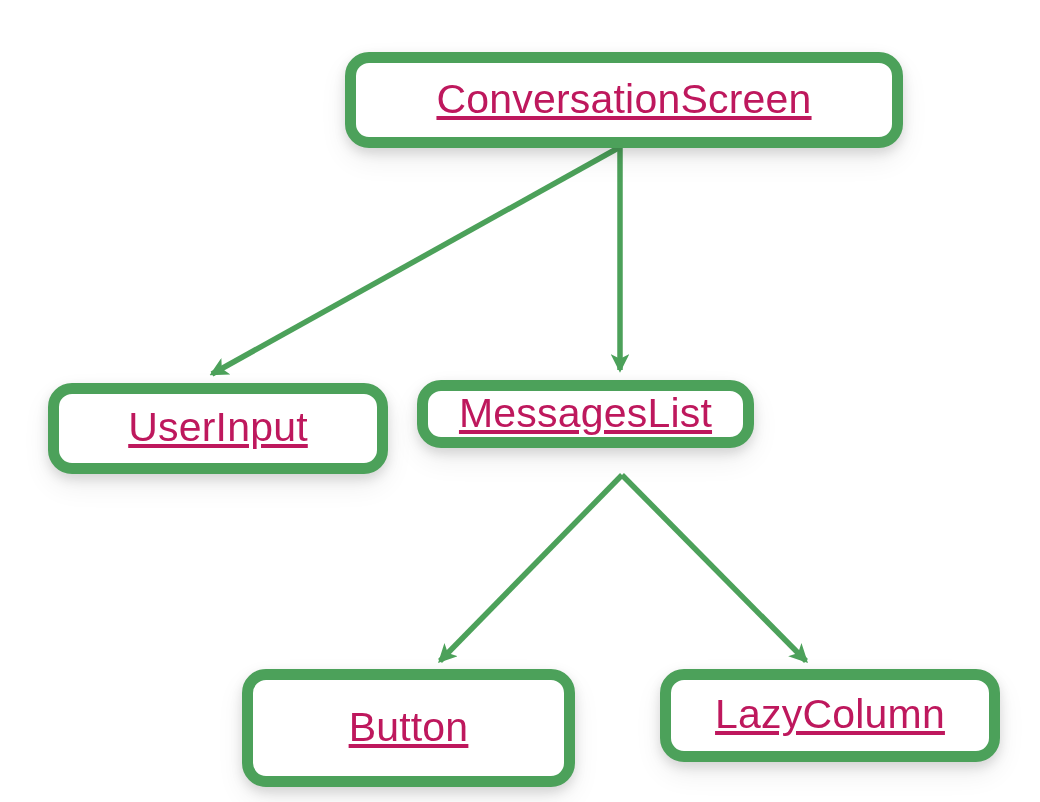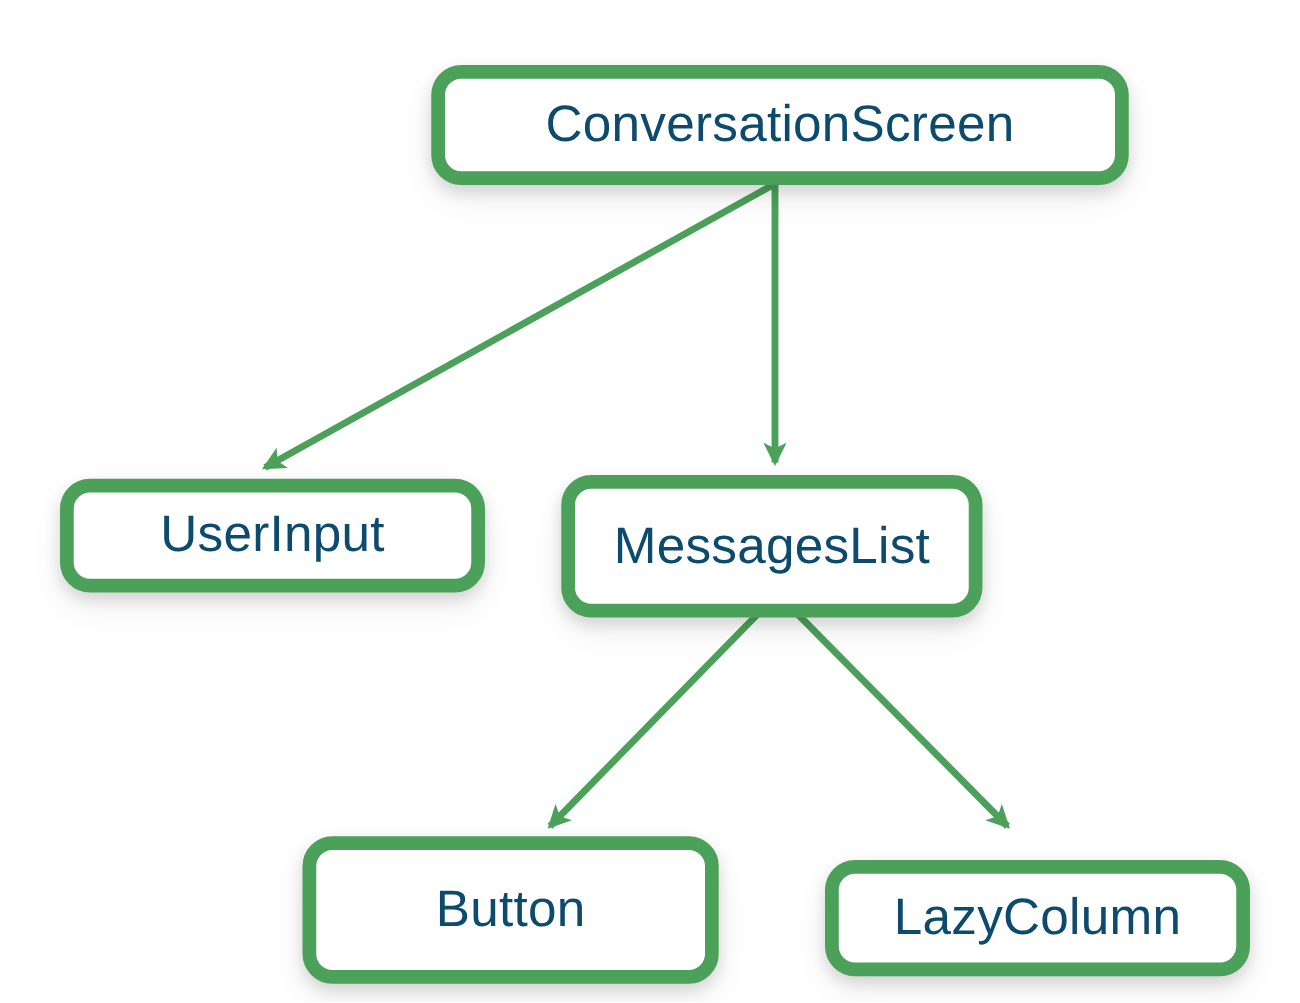--- a/index.html
+++ b/index.html
@@ -28,33 +28,34 @@
     box-sizing: border-box;
     background: #ffffff;
     border: 11px solid var(--accent, #4CA15A);
     border-radius: 24px;
     display: flex;
     align-items: center;
     justify-content: center;
     box-shadow: 0 5px 12px rgba(0,0,0,0.13), 0 12px 28px rgba(0,0,0,0.07);
   }
   .node .label {
-    color: #0c4a6e;
+    color: #be185d;
     font-size: 41px;
     font-weight: 500;
     letter-spacing: 0.2px;
     white-space: nowrap;
     line-height: 1;
     padding-bottom: 2px;
+    text-decoration: underline;
   }
   .node-conversation-screen { left: 345px; top: 52px;  width: 558px; height: 96px; }
   .node-user-input          { left: 48px;  top: 383px; width: 340px; height: 91px; }
-  .node-messages-list       { left: 449px; top: 380px; width: 337px; height: 114px; }
+  .node-messages-list       { left: 417px; top: 380px; width: 337px; height: 68px; }
   .node-button              { left: 242px; top: 669px; width: 333px; height: 118px; }
-  .node-lazy-column         { left: 660px; top: 669px; width: 340px; height: 93px; margin-top: 19px; }
+  .node-lazy-column         { left: 660px; top: 669px; width: 340px; height: 93px; }
 </style>
 </head>
 <body>
 
 <div class="stage" style="--accent:#4CA15A;">
 
   <svg class="edges" viewBox="0 0 1040 802" xmlns="http://www.w3.org/2000/svg">
     <defs>
       <marker id="arrowhead" viewBox="0 0 10 10" refX="8.5" refY="5" markerWidth="3.4" markerHeight="3.4" orient="auto-start-reverse">
         <path d="M0,0 L10,5 L0,10 L2.5,5 z" fill="#4CA15A"></path>

